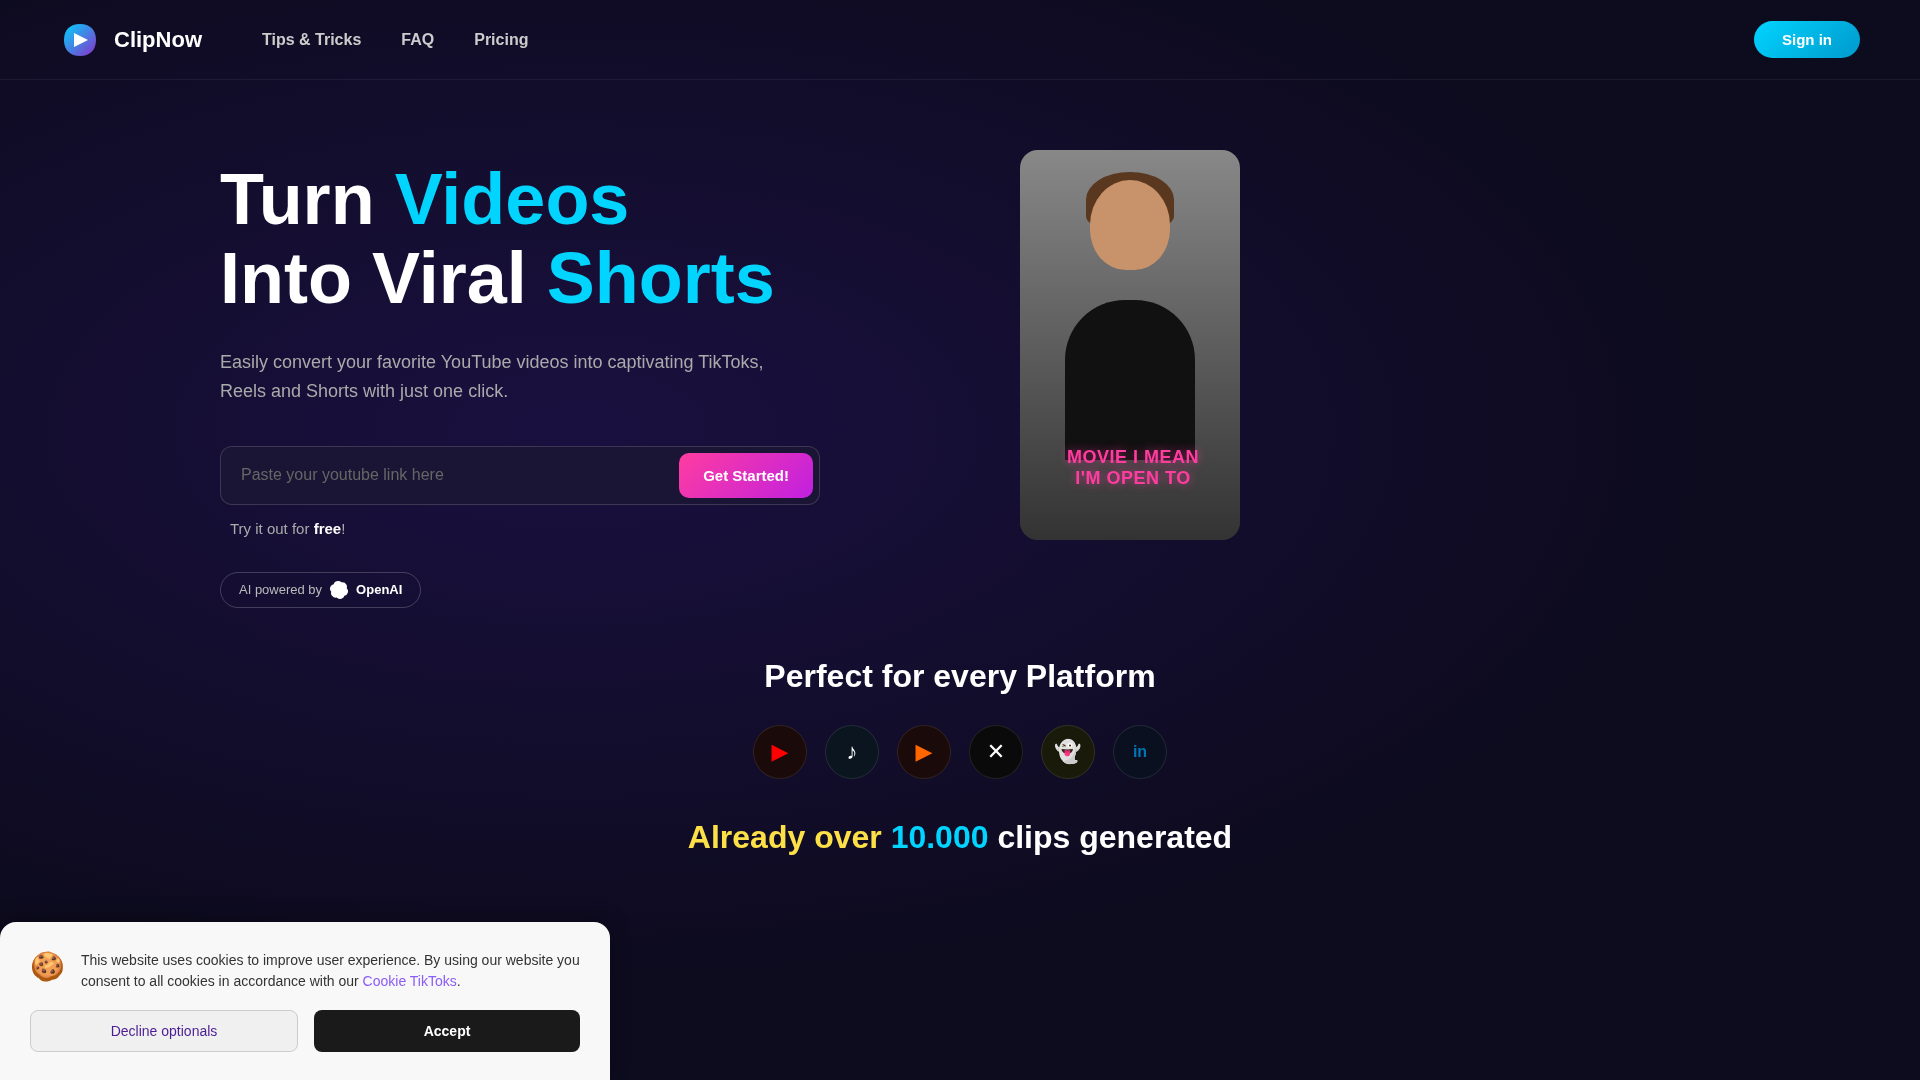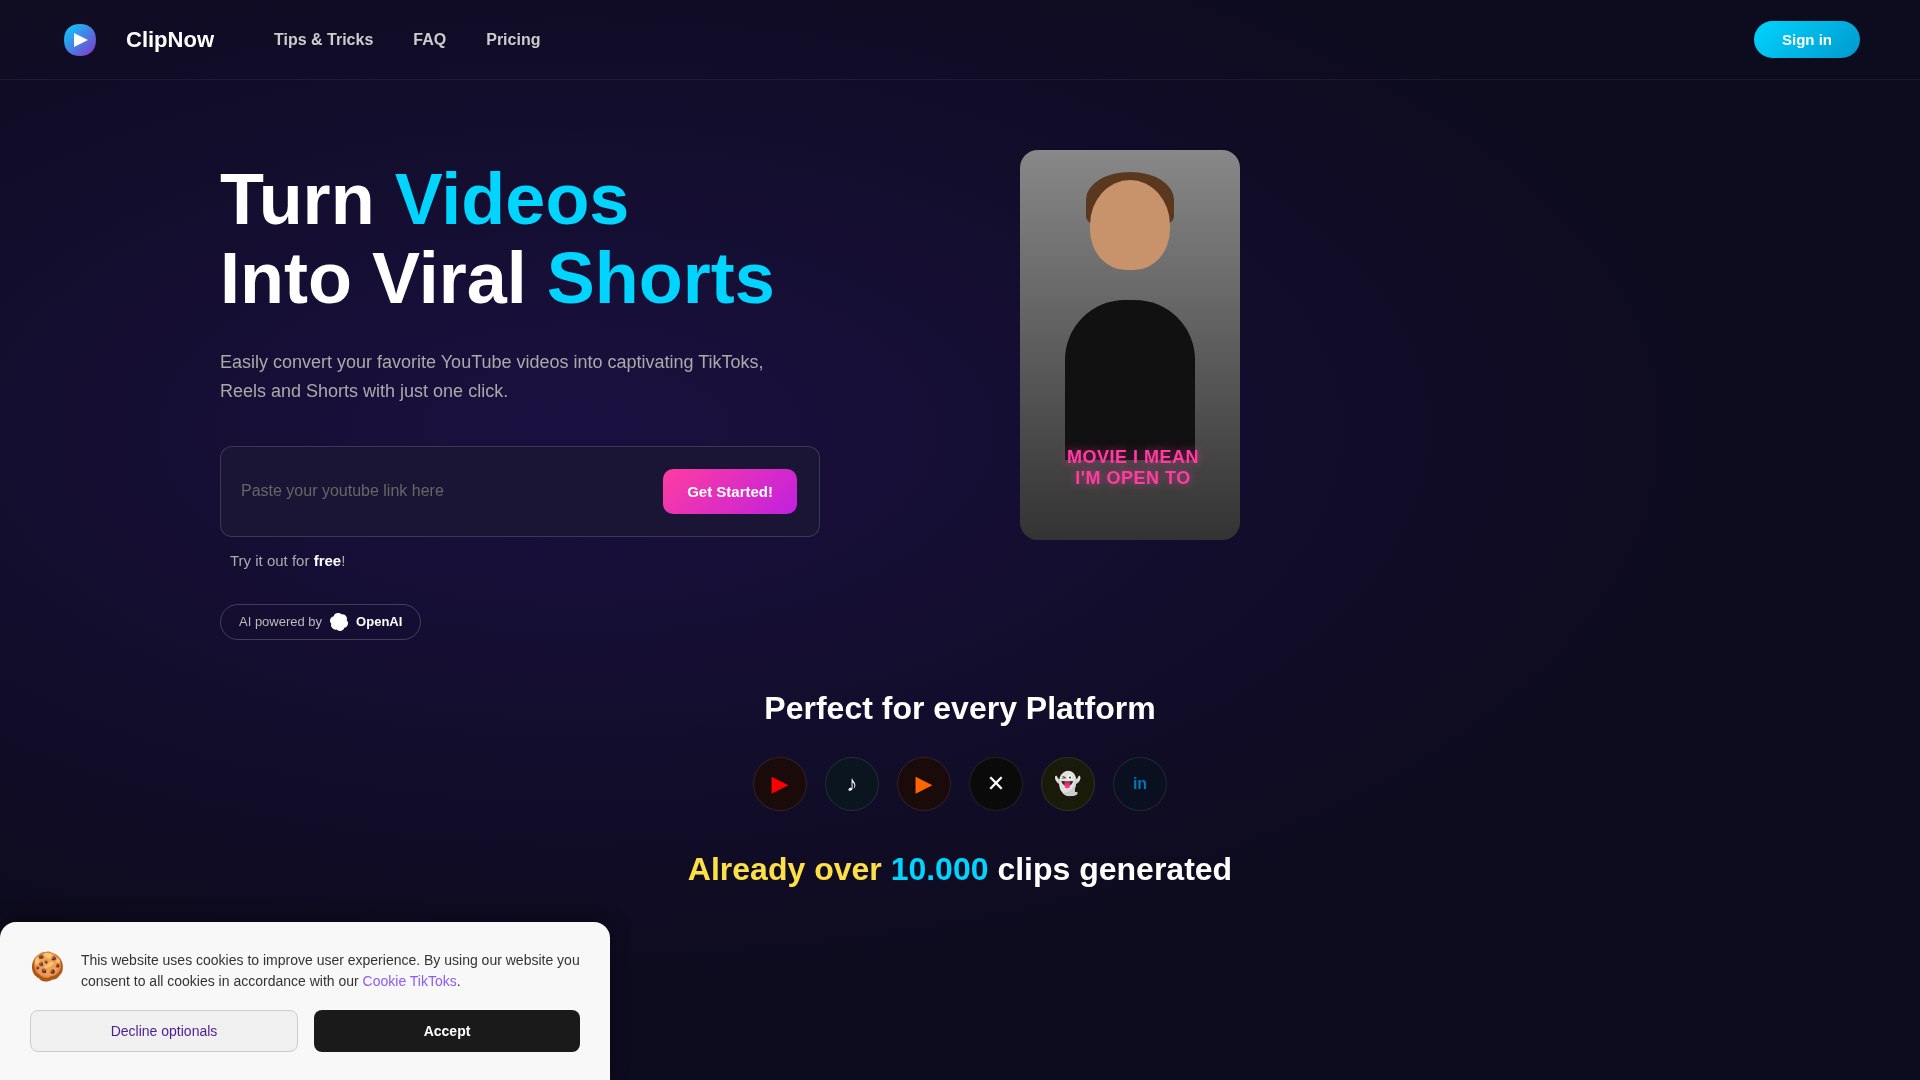--- a/index.html
+++ b/index.html
@@ -29,21 +29,21 @@
       display: flex;
       align-items: center;
       padding: 0 60px;
       height: 80px;
       border-bottom: 1px solid rgba(255,255,255,0.06);
     }
 
     .logo-area {
       display: flex;
       align-items: center;
-      gap: 26px;
+      gap: 14px;
       margin-right: 60px;
     }
 
     .logo-icon {
       width: 40px;
       height: 40px;
     }
 
     .logo-text {
       font-size: 22px;
@@ -139,21 +139,21 @@
 
     .get-started-btn {
       background: linear-gradient(135deg, #ff3ca0, #c020e0);
       color: white;
       border: none;
       border-radius: 10px;
       padding: 14px 24px;
       font-size: 15px;
       font-weight: 600;
       cursor: pointer;
-      margin: 22px;
+      margin: 6px;
       white-space: nowrap;
     }
 
     
     .drop-zone {
       width: 600px;
       border: 1.5px dashed rgba(255,255,255,0.25);
       border-radius: 12px;
       padding: 18px;
       text-align: center;

